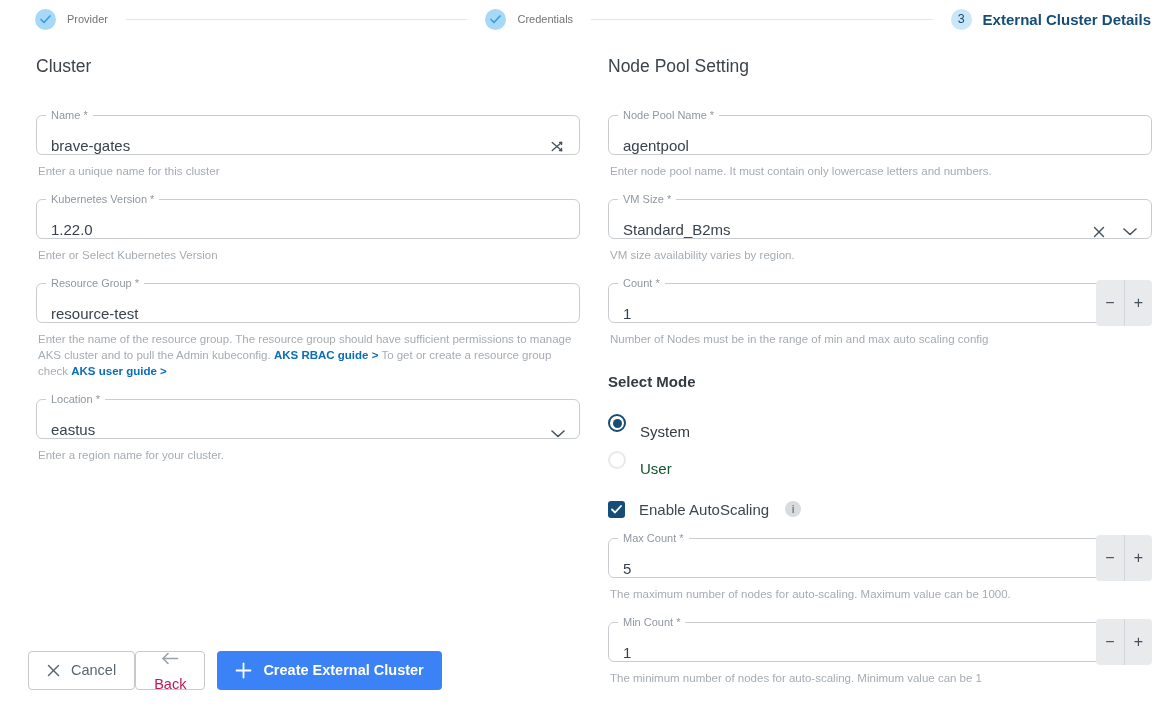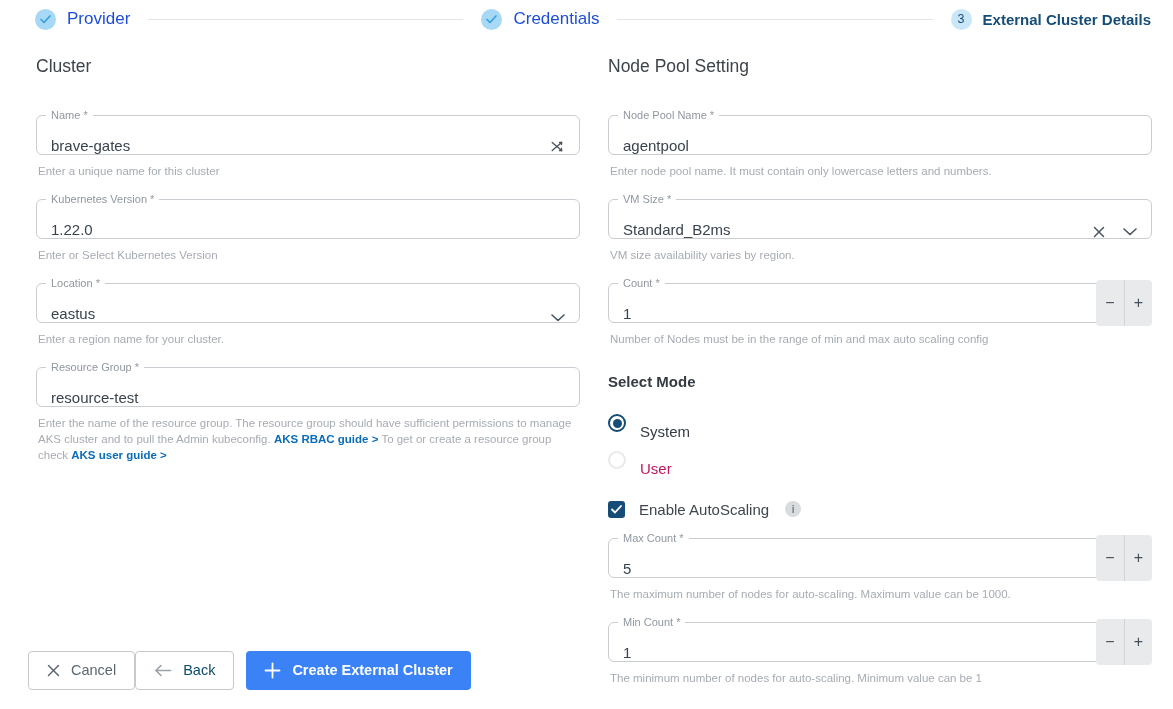--- a/index.html
+++ b/index.html
@@ -6,21 +6,21 @@
   html,body { background:#fff; }
   body { font-family: "Liberation Sans", sans-serif; }
   .page { width:1173px; height:709px; position:relative; background:#fff; overflow:hidden; }
 
   
   .stepper { display:flex; align-items:center; padding:8px 22px 0 35px; height:30px; }
   .step { display:flex; align-items:center; gap:11px; flex:0 0 auto; }
   .step-circle { width:21px; height:21px; border-radius:50%; background:#a7d9f6;
                  display:flex; align-items:center; justify-content:center; flex:0 0 auto; }
   .step-circle.active { background:#c9e7f9; color:#164d76; font-size:12.5px; }
-  .step-label { font-size:17px; color:#1d4ed8; }
+  .step-label { font-size:11px; color:#737373; }
   .step-label.active { color:#164d76; font-weight:bold; font-size:15px; }
   .step-line { flex:1 1 auto; height:1px; background:#e3e5e7; margin:0 18px; }
 
   
   .columns { display:flex; gap:28px; padding-left:36px; margin-top:26px; }
   .col { width:544px; flex:0 0 auto; }
   .section-title { font-size:17.5px; font-weight:500; color:#3d434a; margin-bottom:38px; }
 
   
   .fg { margin-bottom:20px; }
@@ -43,38 +43,38 @@
               justify-content:center; font-size:16px; color:#454f59; cursor:pointer; }
   .spin-btn.plus { border-left:1px solid #d2d5d8; }
 
   
   .mode-title { font-size:15px; font-weight:bold; color:#353b42; margin:26px 0 22px; }
   .radio-row { display:flex; align-items:center; gap:14px; margin-bottom:15px; height:22px; }
   .radio { width:18px; height:18px; border-radius:50%; border:2px solid #164d76; position:relative; flex:0 0 auto; }
   .radio.checked::after { content:''; position:absolute; inset:2.5px; border-radius:50%; background:#164d76; }
   .radio.disabled { border-color:#e7e9eb; }
   .radio-label { font-size:15px; color:#353b42; font-weight:500;margin-top:16px; }
-  .radio-label.disabled { color:#be185d; }
+  .radio-label.disabled { color:#14532d; }
   .check-row { display:flex; align-items:center; gap:14px; margin:27px 0 18px; height:22px; }
   .checkbox { width:17px; height:17px; background:#164d76; border-radius:3px; display:flex;
               align-items:center; justify-content:center; flex:0 0 auto; }
   .check-label { font-size:15px; color:#3f464d; }
   .info { width:16px; height:16px; border-radius:50%; background:#d9dcde; color:#747c83;
           font-size:10px; font-weight:bold; display:flex; align-items:center; justify-content:center;
           margin-left:2px; }
 
   
   .footer { position:absolute; left:0; right:0; bottom:0; height:70px; display:flex;
             align-items:center; padding:0 21px 8px 28px; }
   .footer-right { display:flex; align-items:center; gap:12px; }
   .btn { height:39px; border-radius:4px; display:flex; align-items:center; gap:11px;
          padding:0 18px; font-size:14.5px; cursor:pointer; border:none; background:none;
          font-family:"Liberation Sans", sans-serif; }
   .btn-outline { border:1px solid #c6cacd; background:#fff; color:#5b6770; }
-  .btn-outline.muted { color:#0c4a6e; }
+  .btn-outline.muted { color:#be185d;flex-direction:column; }
   .btn-primary { background:#3b82f6; color:#fff; font-weight:bold; }
 </style>
 </head>
 <body>
 
 <div class="page">
 
   <div class="stepper">
     <div class="step">
       <span class="step-circle">
@@ -130,44 +130,44 @@
       <div class="fg">
         <div class="field">
           <span class="field-label">Kubernetes Version *</span>
           <input class="field-input" type="text" value="1.22.0" style="">
         </div>
         <p class="helper">Enter or Select Kubernetes Version</p>
       </div>
 
       <div class="fg">
         <div class="field">
+          <span class="field-label">Resource Group *</span>
+          <input class="field-input" type="text" value="resource-test" style="">
+        </div>
+        <p class="helper">
+          <span>Enter the name of the resource group. The resource group should have sufficient permissions to manage AKS cluster and to pull the Admin kubeconfig.</span>
+          <a class="link">AKS RBAC guide &gt;</a>
+          <span>To get or create a resource group check</span>
+          <a class="link">AKS user guide &gt;</a>
+        </p>
+      </div>
+
+      <div class="fg">
+        <div class="field">
           <span class="field-label">Location *</span>
           <input class="field-input" type="text" value="eastus" style="">
           <span class="adorn">
             <span class="icon-btn">
               <svg width="14" height="8" viewBox="0 0 14 8">
                   <polyline points="1,1 7,6.5 13,1" stroke="#47535e" stroke-width="1.6" fill="none" stroke-linecap="round" stroke-linejoin="round"></polyline>
                 </svg>
             </span>
           </span>
         </div>
         <p class="helper">Enter a region name for your cluster.</p>
-      </div>
-
-      <div class="fg">
-        <div class="field">
-          <span class="field-label">Resource Group *</span>
-          <input class="field-input" type="text" value="resource-test" style="">
-        </div>
-        <p class="helper">
-          <span>Enter the name of the resource group. The resource group should have sufficient permissions to manage AKS cluster and to pull the Admin kubeconfig.</span>
-          <a class="link">AKS RBAC guide &gt;</a>
-          <span>To get or create a resource group check</span>
-          <a class="link">AKS user guide &gt;</a>
-        </p>
       </div>
     </div>
 
     <div class="col">
       <div class="section-title">Node Pool Setting</div>
 
       <div class="fg">
         <div class="field">
           <span class="field-label">Node Pool Name *</span>
           <input class="field-input" type="text" value="agentpool" style="">

